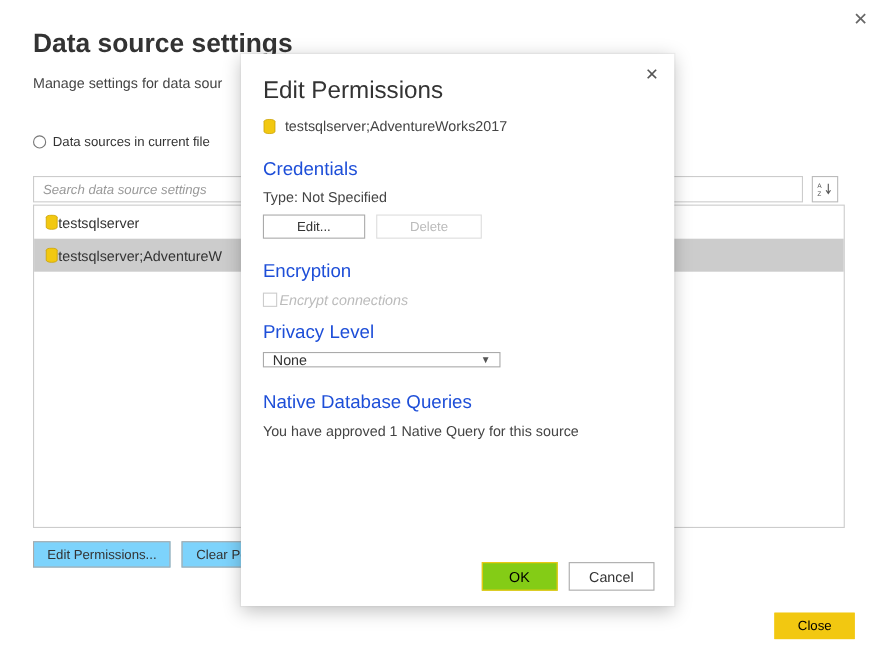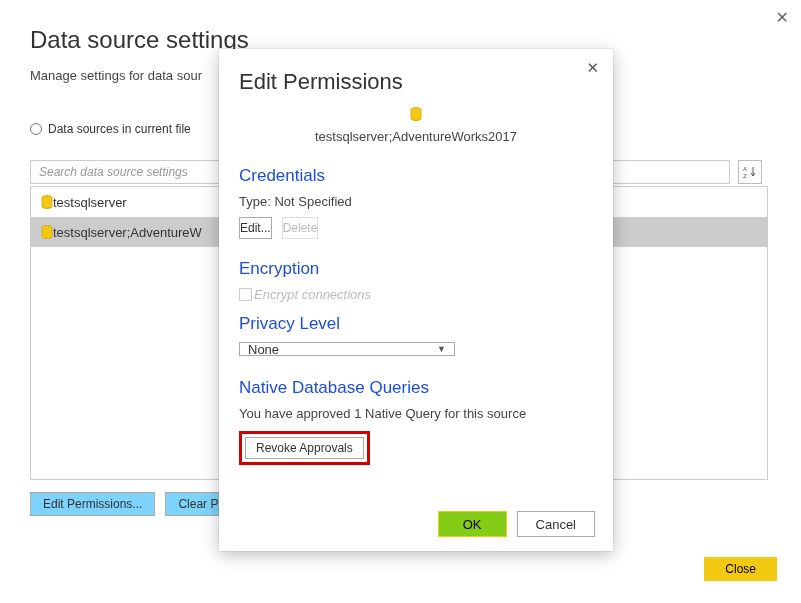--- a/index.html
+++ b/index.html
@@ -1,20 +1,20 @@
 <!DOCTYPE html>
 <html><head>
   <meta charset="utf-8">
   <style>
     * { box-sizing: border-box; margin: 0; padding: 0; font-family: "Segoe UI", Arial, sans-serif; }
     body { width: 801px; height: 603px; background: #fff; position: relative; overflow: hidden; font-size: 13px; color: #333; }
 
     .outer-close { position: absolute; top: 8px; right: 12px; font-size: 16px; color: #666; cursor: pointer; font-weight: 300; }
 
-    .page-title { position: absolute; left: 30px; top: 26px; font-size: 24px; font-weight: 400; color: #333; }
+    .page-title { position: absolute; left: 30px; top: 26px; font-size: 24px; font-weight: 700; color: #333; }
     .page-subtitle { position: absolute; left: 30px; top: 68px; font-size: 13px; color: #444; }
 
     .radio-row { position: absolute; left: 30px; top: 122px; font-size: 12px; display: flex; align-items: center; gap: 6px; }
     .radio { width: 12px; height: 12px; border: 1px solid #777; border-radius: 50%; background: #fff; }
 
     .search-row { position: absolute; left: 30px; top: 160px; display: flex; align-items: flex-start; gap: 8px; }
     .search-input { width: 700px; height: 24px; border: 1px solid #ccc; font-style: italic; color: #999; padding: 0 8px; font-size: 12px; background: #fff; display: flex; align-items: center; }
     .sort-btn { width: 24px; height: 24px; border: 1px solid #bbb; background: #fff; display: flex; align-items: center; justify-content: center; font-size: 10px; color: #555; }
 
     .ds-list { position: absolute; left: 30px; top: 186px; width: 738px; height: 294px; border: 1px solid #ccc; background: #fff; }
@@ -26,26 +26,26 @@
     .bottom-btns { position: absolute; left: 30px; top: 492px; display: flex; gap: 10px; }
     .btn { border: 1px solid #aaa; background: #7dd3fc; padding: 4px 12px; font-size: 12px; color: #333; cursor: pointer; height: 24px; display: inline-flex; align-items: center; }
     .btn-primary { background: #f2c811; border-color: #f2c811; color: #000; }
 
     .close-btn-wrap { position: absolute; right: 24px; bottom: 22px; }
 
     
     .modal { position: absolute; left: 219px; top: 49px; width: 394px; height: 502px; background: #fff; box-shadow: 0 4px 16px rgba(0,0,0,0.25), 0 0 0 1px rgba(0,0,0,0.05); padding: 20px 20px 16px 20px; }
     .modal-close { position: absolute; top: 10px; right: 14px; font-size: 15px; color: #555; cursor: pointer; font-weight: 300; }
     .modal-title { font-size: 22px; font-weight: 400; color: #333; margin-bottom: 12px; }
-    .modal-src { display:flex; align-items:center; gap:8px; font-size:13px; color:#444; margin-bottom:22px;flex-direction:column; }
+    .modal-src { display:flex; align-items:center; gap:8px; font-size:13px; color:#444; margin-bottom:22px; }
 
     .section-h { font-size: 17px; color: #1d4ed8; margin-bottom: 8px; font-weight: 400; }
     .type-line { font-size: 13px; color: #444; margin-bottom: 8px; }
     .cred-btns { display: flex; gap: 10px; margin-bottom: 20px; }
-    .btn-small { border: 1px solid #aaa; background: #fff; padding: 2px 0; font-size: 12px; color: #333; height: 22px; display: inline-flex; align-items: center; }
+    .btn-small { border: 1px solid #aaa; background: #fff; padding: 2px 30px; font-size: 12px; color: #333; height: 22px; display: inline-flex; align-items: center; }
     .btn-small.disabled { color: #bbb; border-color: #ddd; }
 
     .chk-row { display:flex; align-items:center; gap:2px; color:#bbb; font-size:13px; margin-bottom: 12px; font-style: italic; }
     .chk { width:13px; height:13px; border:1px solid #ccc; background:#fff; }
 
     .select { width: 216px; height: 14px; border: 1px solid #aaa; display:flex; align-items:center; justify-content:space-between; padding: 0 8px; font-size:13px; color:#333; margin-bottom: 22px; }
     .select .arrow { font-size: 9px; color:#555; }
 
     .native-msg { font-size: 13px; color:#444; margin-bottom: 10px; }
     .revoke-wrap { border: 3px solid #d40000; display: inline-block; padding: 3px; margin-bottom: 16px; }
@@ -132,21 +132,18 @@
   </div>
 
   <div class="section-h">Privacy Level</div>
   <div class="select">
     <span>None</span>
     <span class="arrow">▼</span>
   </div>
 
   <div class="section-h">Native Database Queries</div>
   <div class="native-msg">You have approved 1 Native Query for this source</div>
-  <div class="revoke-wrap">
-    <div class="btn-small">Revoke Approvals</div>
-  </div>
 
   <div class="modal-footer">
     <div class="btn-ok">OK</div>
     <div class="btn-cancel">Cancel</div>
   </div>
 </div>
 
 </body></html>

